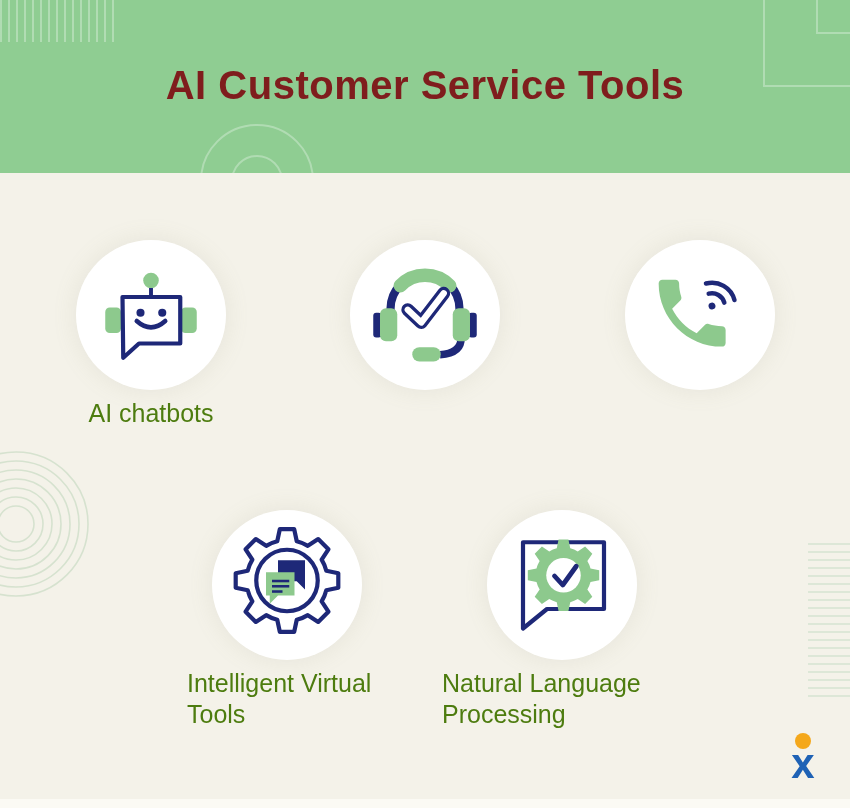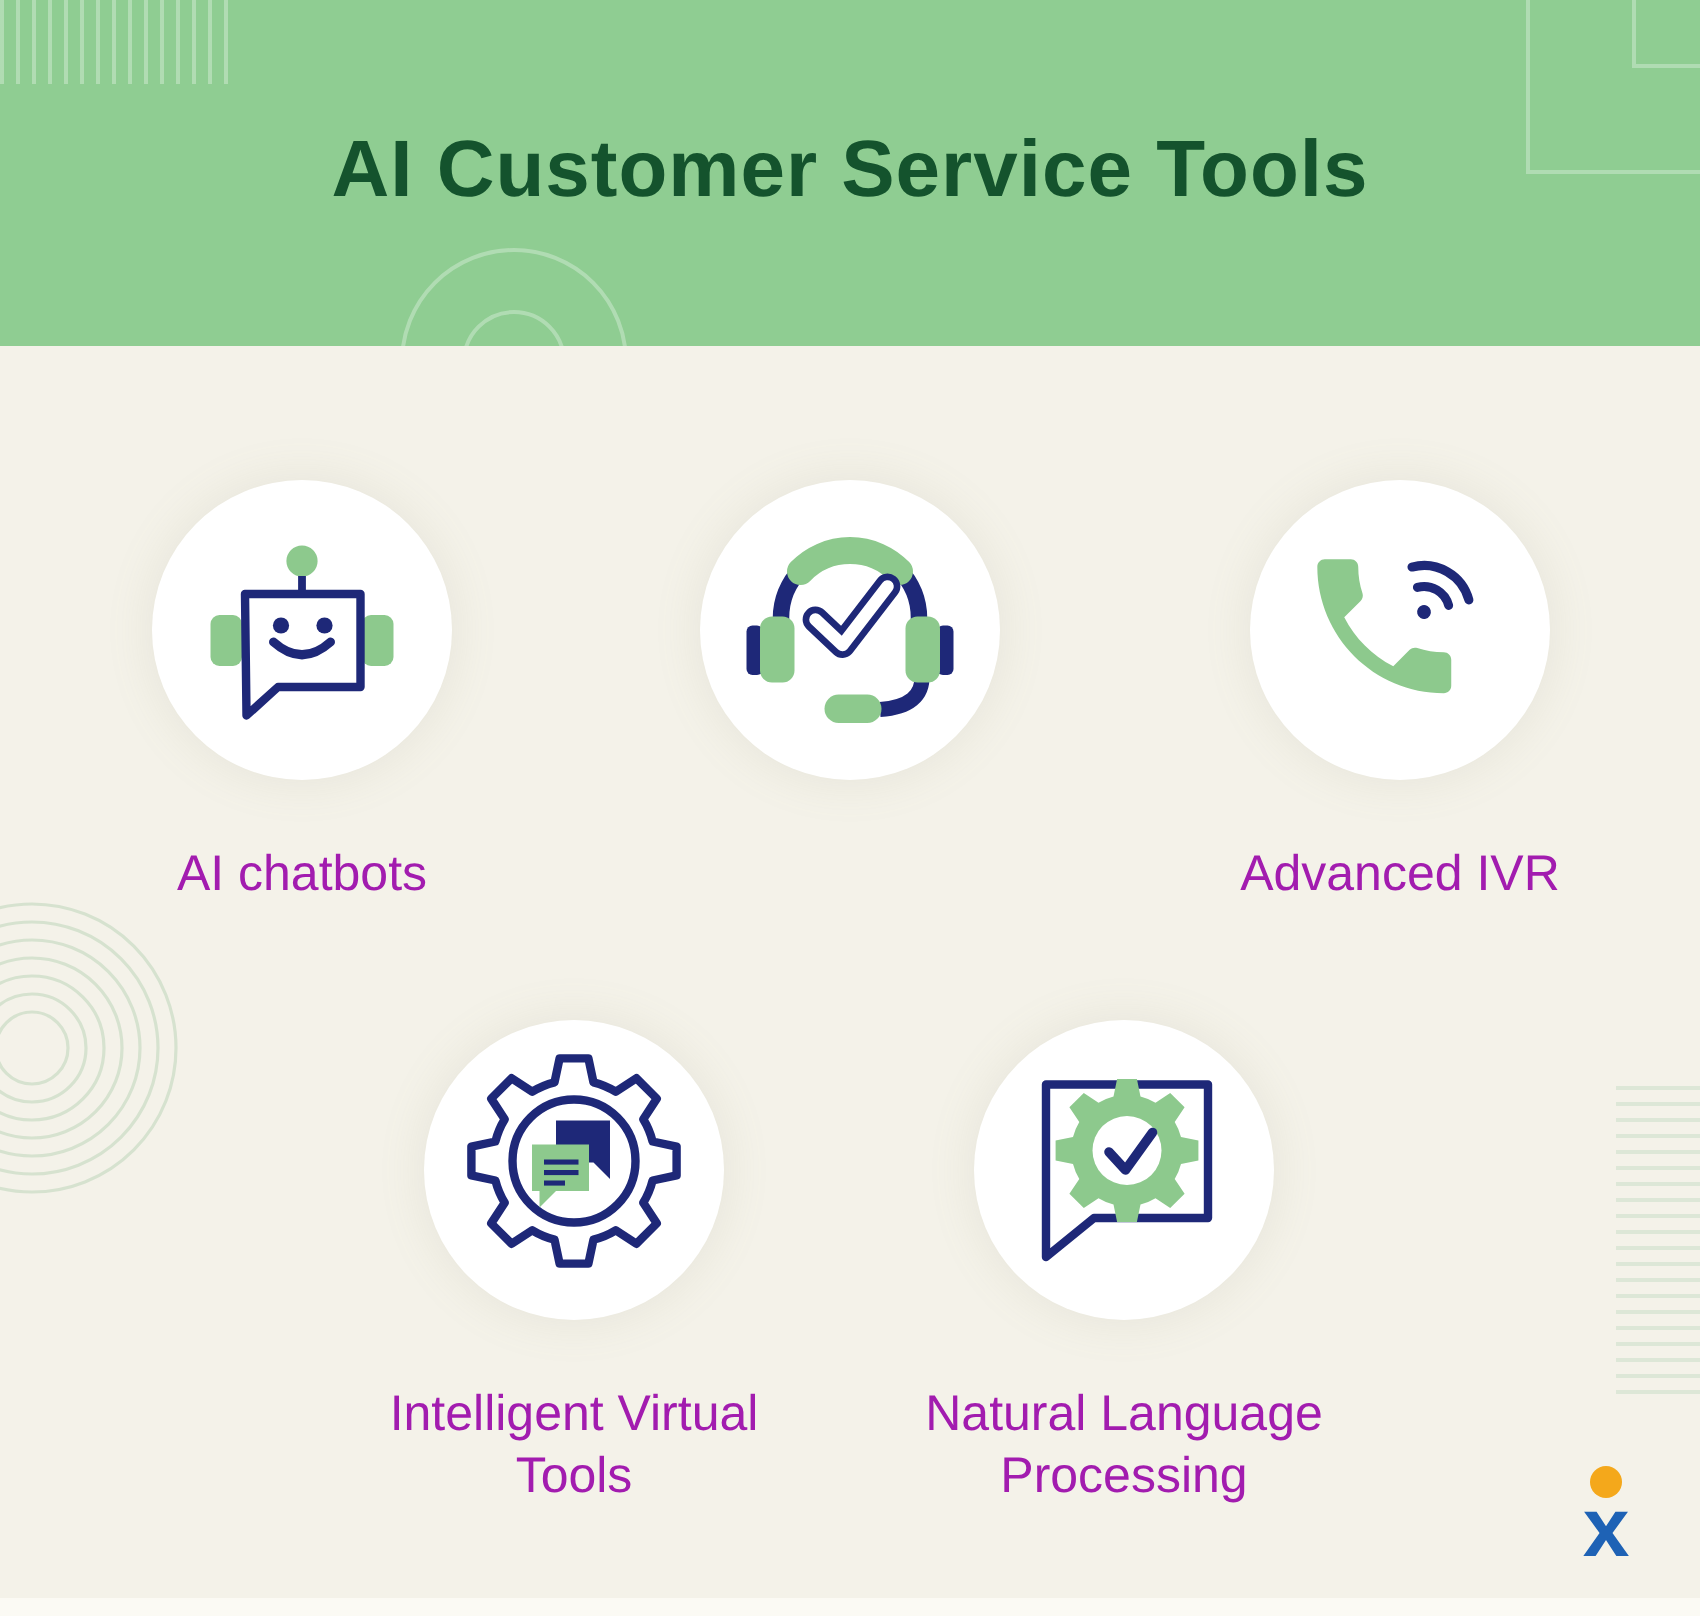--- a/index.html
+++ b/index.html
@@ -7,21 +7,21 @@
     --icon_green:#8dc98d; --logo_blue:#1e62b5; --logo_dot:#f4a81b;
     --deco_light:rgba(255,255,255,.30); --deco_sage:#d6e2cf;
   }
   *{margin:0;padding:0;box-sizing:border-box}
   body{font-family:"Liberation Sans",sans-serif;background:#fff}
   .page{position:relative;width:850px;height:808px;overflow:hidden;background:var(--body_cream)}
 
   
   .header{position:absolute;left:0;top:0;width:850px;height:173px;background:var(--header_green);overflow:hidden}
   .title{position:absolute;left:0;top:63px;width:100%;text-align:center;
-         font-size:40px;font-weight:bold;color:#14532d;letter-spacing:.5px}
+         font-size:40px;font-weight:bold;color:#7f1d1d;letter-spacing:.5px}
   .deco-stripes-tl{position:absolute;left:0;top:0;width:118px;height:42px;
          background:repeating-linear-gradient(90deg,var(--deco_light) 0 2px,transparent 2px 8px)}
   .deco-sq-big{position:absolute;right:0;top:-2px;width:87px;height:89px;
          border-left:2px solid var(--deco_light);border-bottom:2px solid var(--deco_light)}
   .deco-sq-small{position:absolute;right:0;top:-2px;width:34px;height:36px;
          border-left:2px solid var(--deco_light);border-bottom:2px solid var(--deco_light)}
   .deco-ring-a{position:absolute;left:200px;top:124px;width:114px;height:114px;border-radius:50%;
          border:2px solid var(--deco_light)}
   .deco-ring-b{position:absolute;left:231px;top:155px;width:52px;height:52px;border-radius:50%;
          border:2px solid var(--deco_light)}
@@ -30,21 +30,21 @@
   .deco-rings-left{position:absolute;left:-64px;top:444px}
   .deco-stripes-right{position:absolute;right:0;top:543px;width:42px;height:158px;
          background:repeating-linear-gradient(180deg,#dde7d7 0 2px,transparent 2px 8px)}
   .bottom-strip{position:absolute;left:0;bottom:0;width:100%;height:9px;background:#fbfaf4}
 
   
   .card{position:absolute;width:240px;display:flex;flex-direction:column;align-items:center}
   .circle{width:150px;height:150px;border-radius:50%;background:#fff;
           box-shadow:0 0 24px rgba(150,150,120,.14);display:flex;align-items:center;justify-content:center}
   .circle svg{width:150px;height:150px}
-  .label{margin-top:32px;font-size:25px;line-height:31px;color:#a21caf;text-align:center}
+  .label{margin-top:8px;font-size:25px;line-height:31px;color:#4d7c0f;}
   .nowrap{white-space:nowrap}
   .w200{max-width:200px}.w240{max-width:240px}
 
   
   .gf{fill:var(--icon_green)}
   .nf{fill:var(--navy)}
   .ns{stroke:var(--navy);fill:none}
   .gs{stroke:var(--icon_green);fill:none}
   .wf{fill:#fff}
 
@@ -118,21 +118,20 @@
     <div class="circle">
       <svg viewBox="0 0 100 100">
         <path class="gf" transform="translate(15,19) scale(2.48)" d="M6.62 10.79c1.44 2.83 3.76 5.14 6.59 6.59l2.2-2.21c.27-.27.67-.36 1.02-.24 1.12.37 2.33.57 3.57.57.55 0 1 .45 1 1V20c0 .55-.45 1-1 1-9.39 0-17-7.61-17-17 0-.55.45-1 1-1h3.5c.55 0 1 .45 1 1 0 1.25.2 2.45.57 3.57.11.35.03.74-.25 1.02l-2.2 2.2z"></path>
         <g transform="rotate(-15 58 44)">
           <circle class="nf" cx="58" cy="44" r="2.3"></circle>
           <path class="ns" d="M58,35.5 A8.5,8.5 0 0 1 66.5,44" stroke-width="3" stroke-linecap="round"></path>
           <path class="ns" d="M58,28.5 A15.5,15.5 0 0 1 73.5,44" stroke-width="3" stroke-linecap="round"></path>
         </g>
       </svg>
     </div>
-    <div class="label nowrap">Advanced IVR</div>
   </div>
 
   <div class="card" style="left:167px;top:510px">
     <div class="circle">
       <svg viewBox="0 0 100 100">
         <path class="ns" stroke-width="2.8" stroke-linejoin="round" d="M43.5,20.8 L45.2,12.8 L54.8,12.8 L56.5,20.8 A27,27 0 0 1 63.9,23.9 L63.9,23.9 L70.8,19.4 L77.6,26.2 L73.1,33.1 A27,27 0 0 1 76.2,40.5 L76.2,40.5 L84.2,42.2 L84.2,51.8 L76.2,53.5 A27,27 0 0 1 73.1,60.9 L73.1,60.9 L77.6,67.8 L70.8,74.6 L63.9,70.1 A27,27 0 0 1 56.5,73.2 L56.5,73.2 L54.8,81.2 L45.2,81.2 L43.5,73.2 A27,27 0 0 1 36.1,70.1 L36.1,70.1 L29.2,74.6 L22.4,67.8 L26.9,60.9 A27,27 0 0 1 23.8,53.5 L23.8,53.5 L15.8,51.8 L15.8,42.2 L23.8,40.5 A27,27 0 0 1 26.9,33.1 L26.9,33.1 L22.4,26.2 L29.2,19.4 L36.1,23.9 A27,27 0 0 1 43.5,20.8 Z"></path>
         <circle class="ns" cx="50" cy="47" r="20.5" stroke-width="2.8"></circle>
         <path class="nf" d="M44,33.5 H62 V53 L56.5,47.5 H44 Z"></path>
         <path class="gf" d="M36,41.5 H55 V57 H44 L38.5,62.5 V57 H36 Z"></path>
         <rect class="nf" x="40" y="46.5" width="11.5" height="1.7"></rect>

